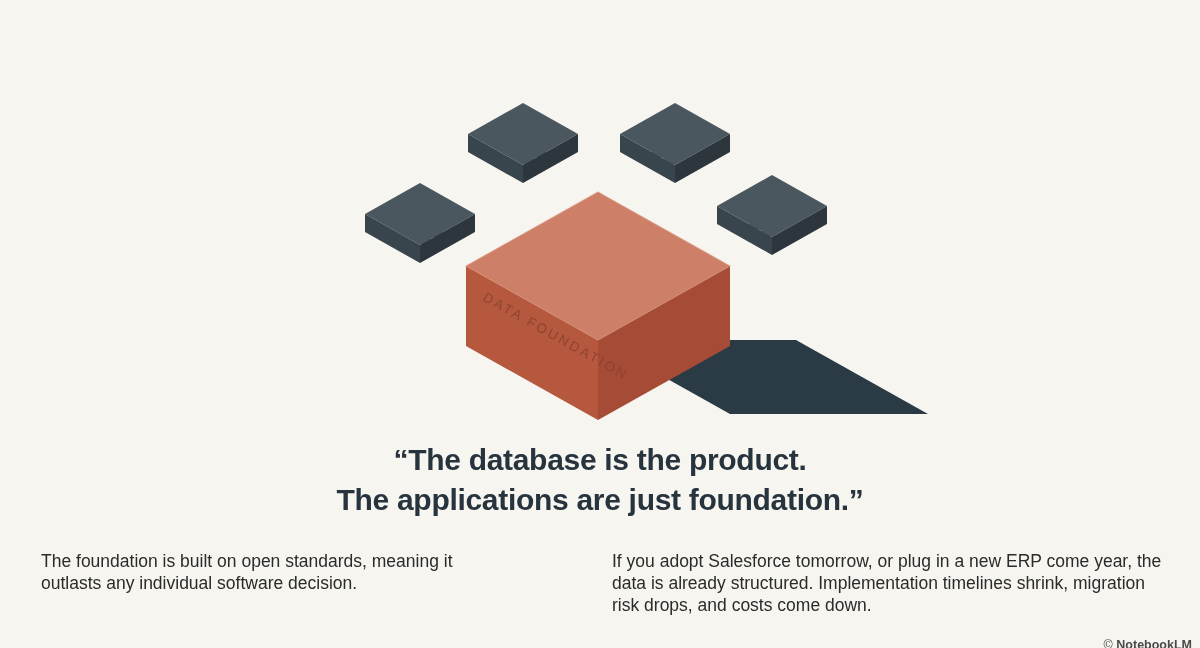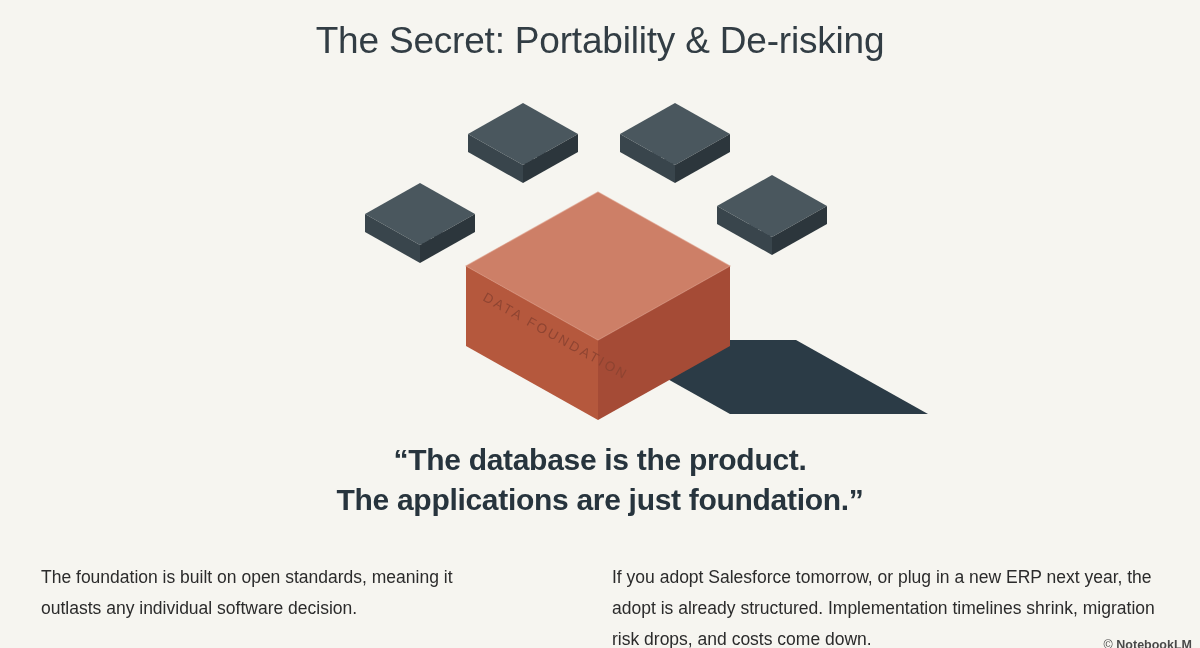--- a/index.html
+++ b/index.html
@@ -76,23 +76,23 @@
   
   .columns {
     position: absolute;
     top: 550px;
     left: 0;
     width: 1200px;
     height: 92px;
   }
   .col {
     position: absolute;
-    top: 12px;
+    top: 0;
     font-size: 17.5px;
-    line-height: 31px;
+    line-height: 22px;
     color: #2b2b2b;
   }
   .col-left {
     left: 41px;
     width: 470px;
   }
   .col-right {
     left: 612px;
     width: 560px;
   }
@@ -110,21 +110,20 @@
   }
   .watermark .wm-mark {
     font-weight: 400;
   }
 </style>
 </head>
 <body>
 
 <div class="slide">
 
-  <div class="title">The Secret: Portability &amp; De-risking</div>
 
   <div class="illustration">
     <svg width="1200" height="348" viewBox="0 0 1200 348">
       <defs>
 
         <g id="chip-r">
 
           <g fill="#55616a" stroke="#3d484f" stroke-width="1">
             <path d="M72,44 l16,9 l0,7 l-16,-9 z"></path>
             <path d="M72,51 l16,9 l7,-4 l-16,-9 z" fill="#6b767e"></path>
@@ -196,21 +195,21 @@
     </svg>
   </div>
 
   <div class="quote">
     <span class="quote-line">“The database is the product.</span>
     <span class="quote-line">The applications are just foundation.”</span>
   </div>
 
   <div class="columns">
     <div class="col col-left">The foundation is built on open standards, meaning it outlasts any individual software decision.</div>
-    <div class="col col-right">If you adopt Salesforce tomorrow, or plug in a new ERP next year, the adopt is already structured. Implementation timelines shrink, migration risk drops, and costs come down.</div>
+    <div class="col col-right">If you adopt Salesforce tomorrow, or plug in a new ERP come year, the data is already structured. Implementation timelines shrink, migration risk drops, and costs come down.</div>
   </div>
 
   <div class="watermark">
     <span class="wm-mark">©</span>
     <span>NotebookLM</span>
   </div>
 
 </div>
 
 </body></html>

